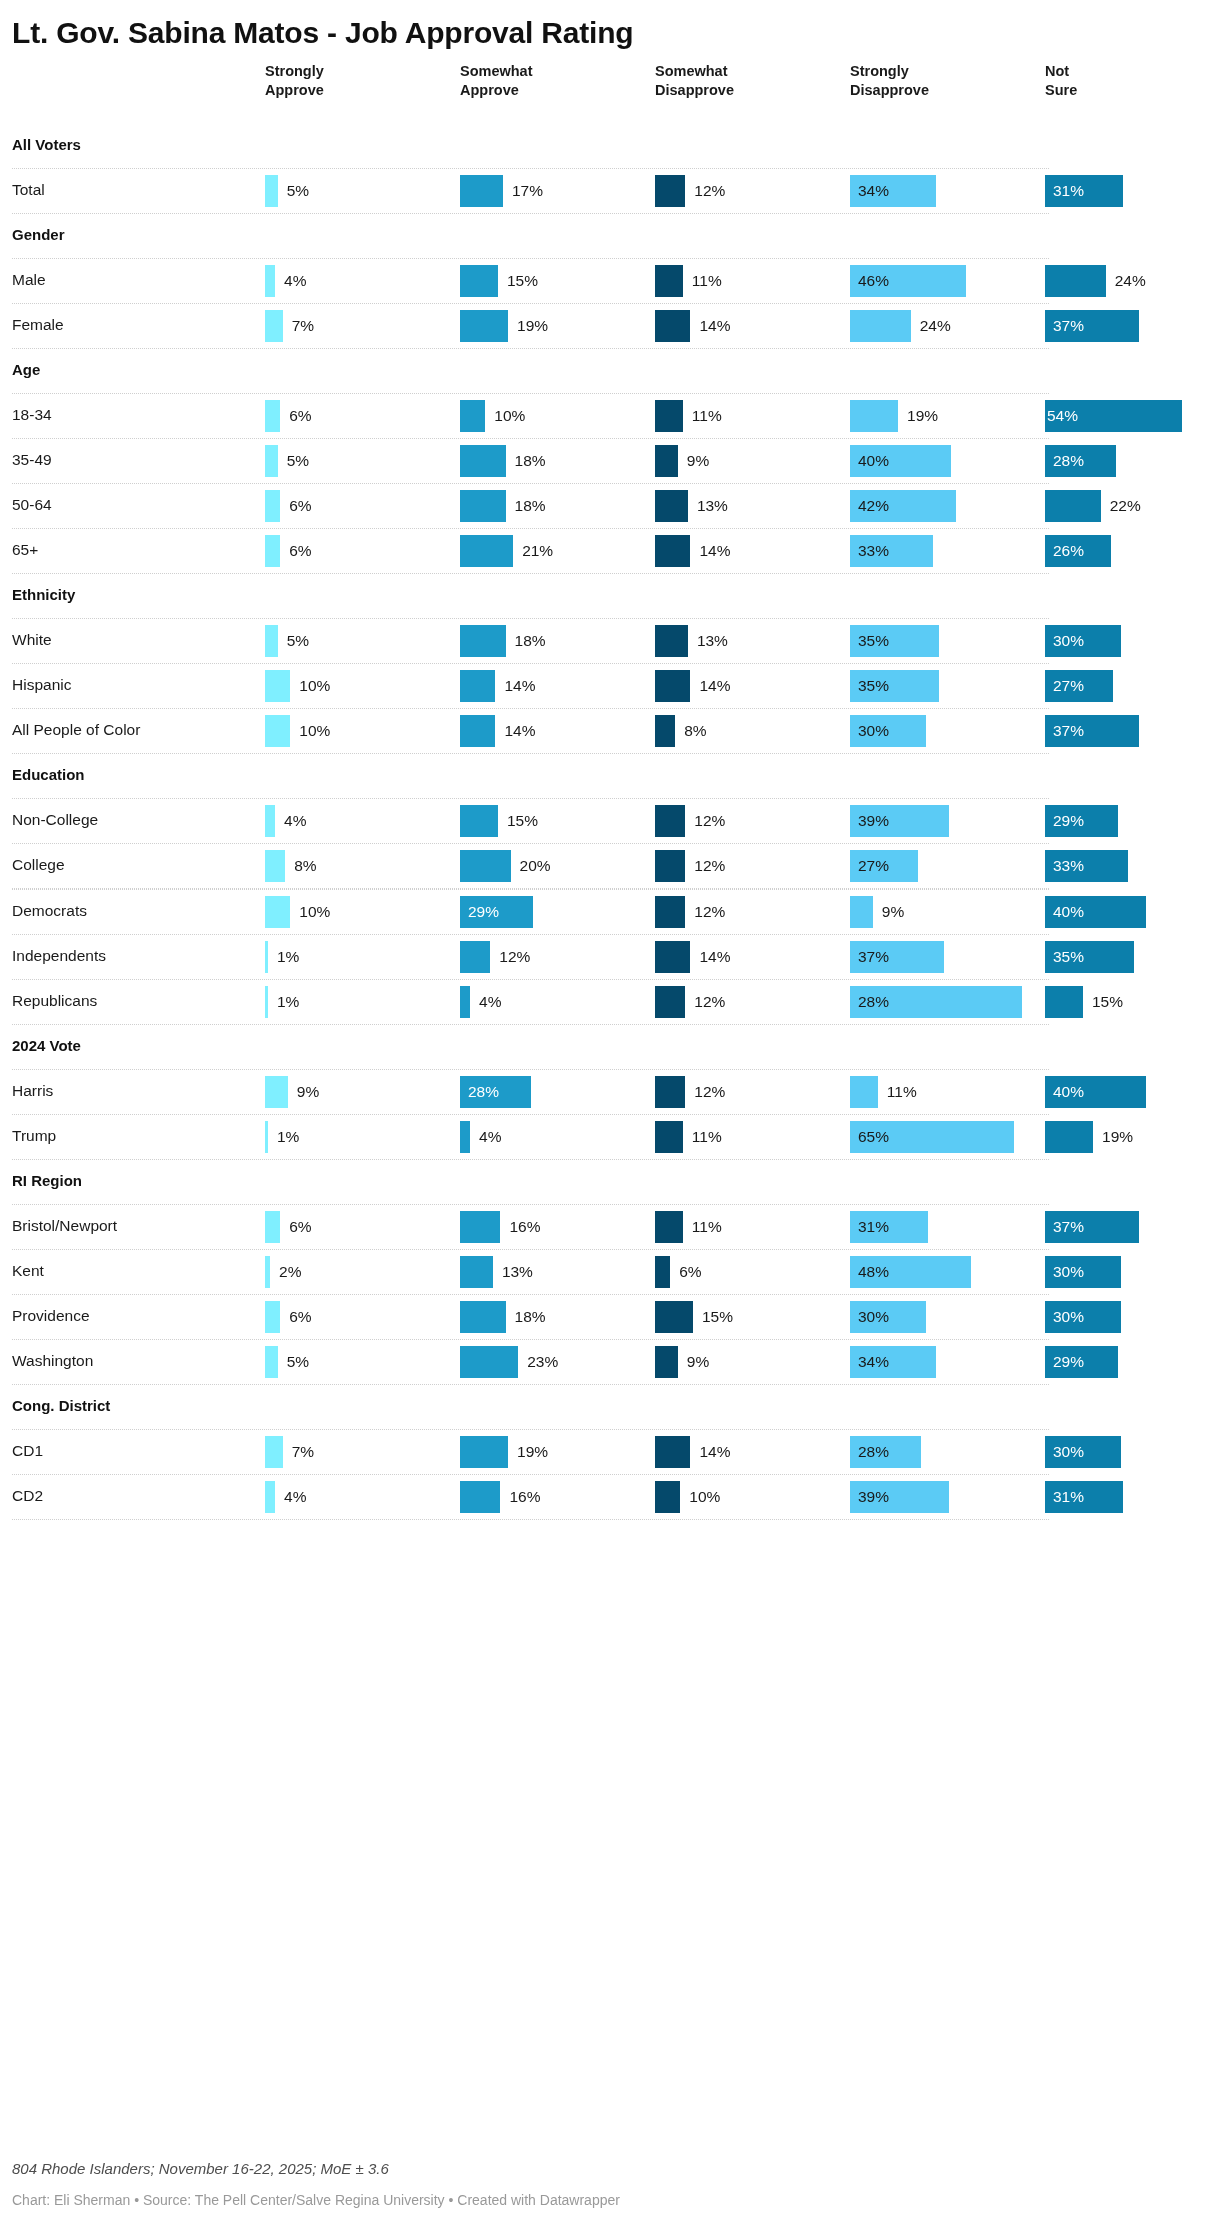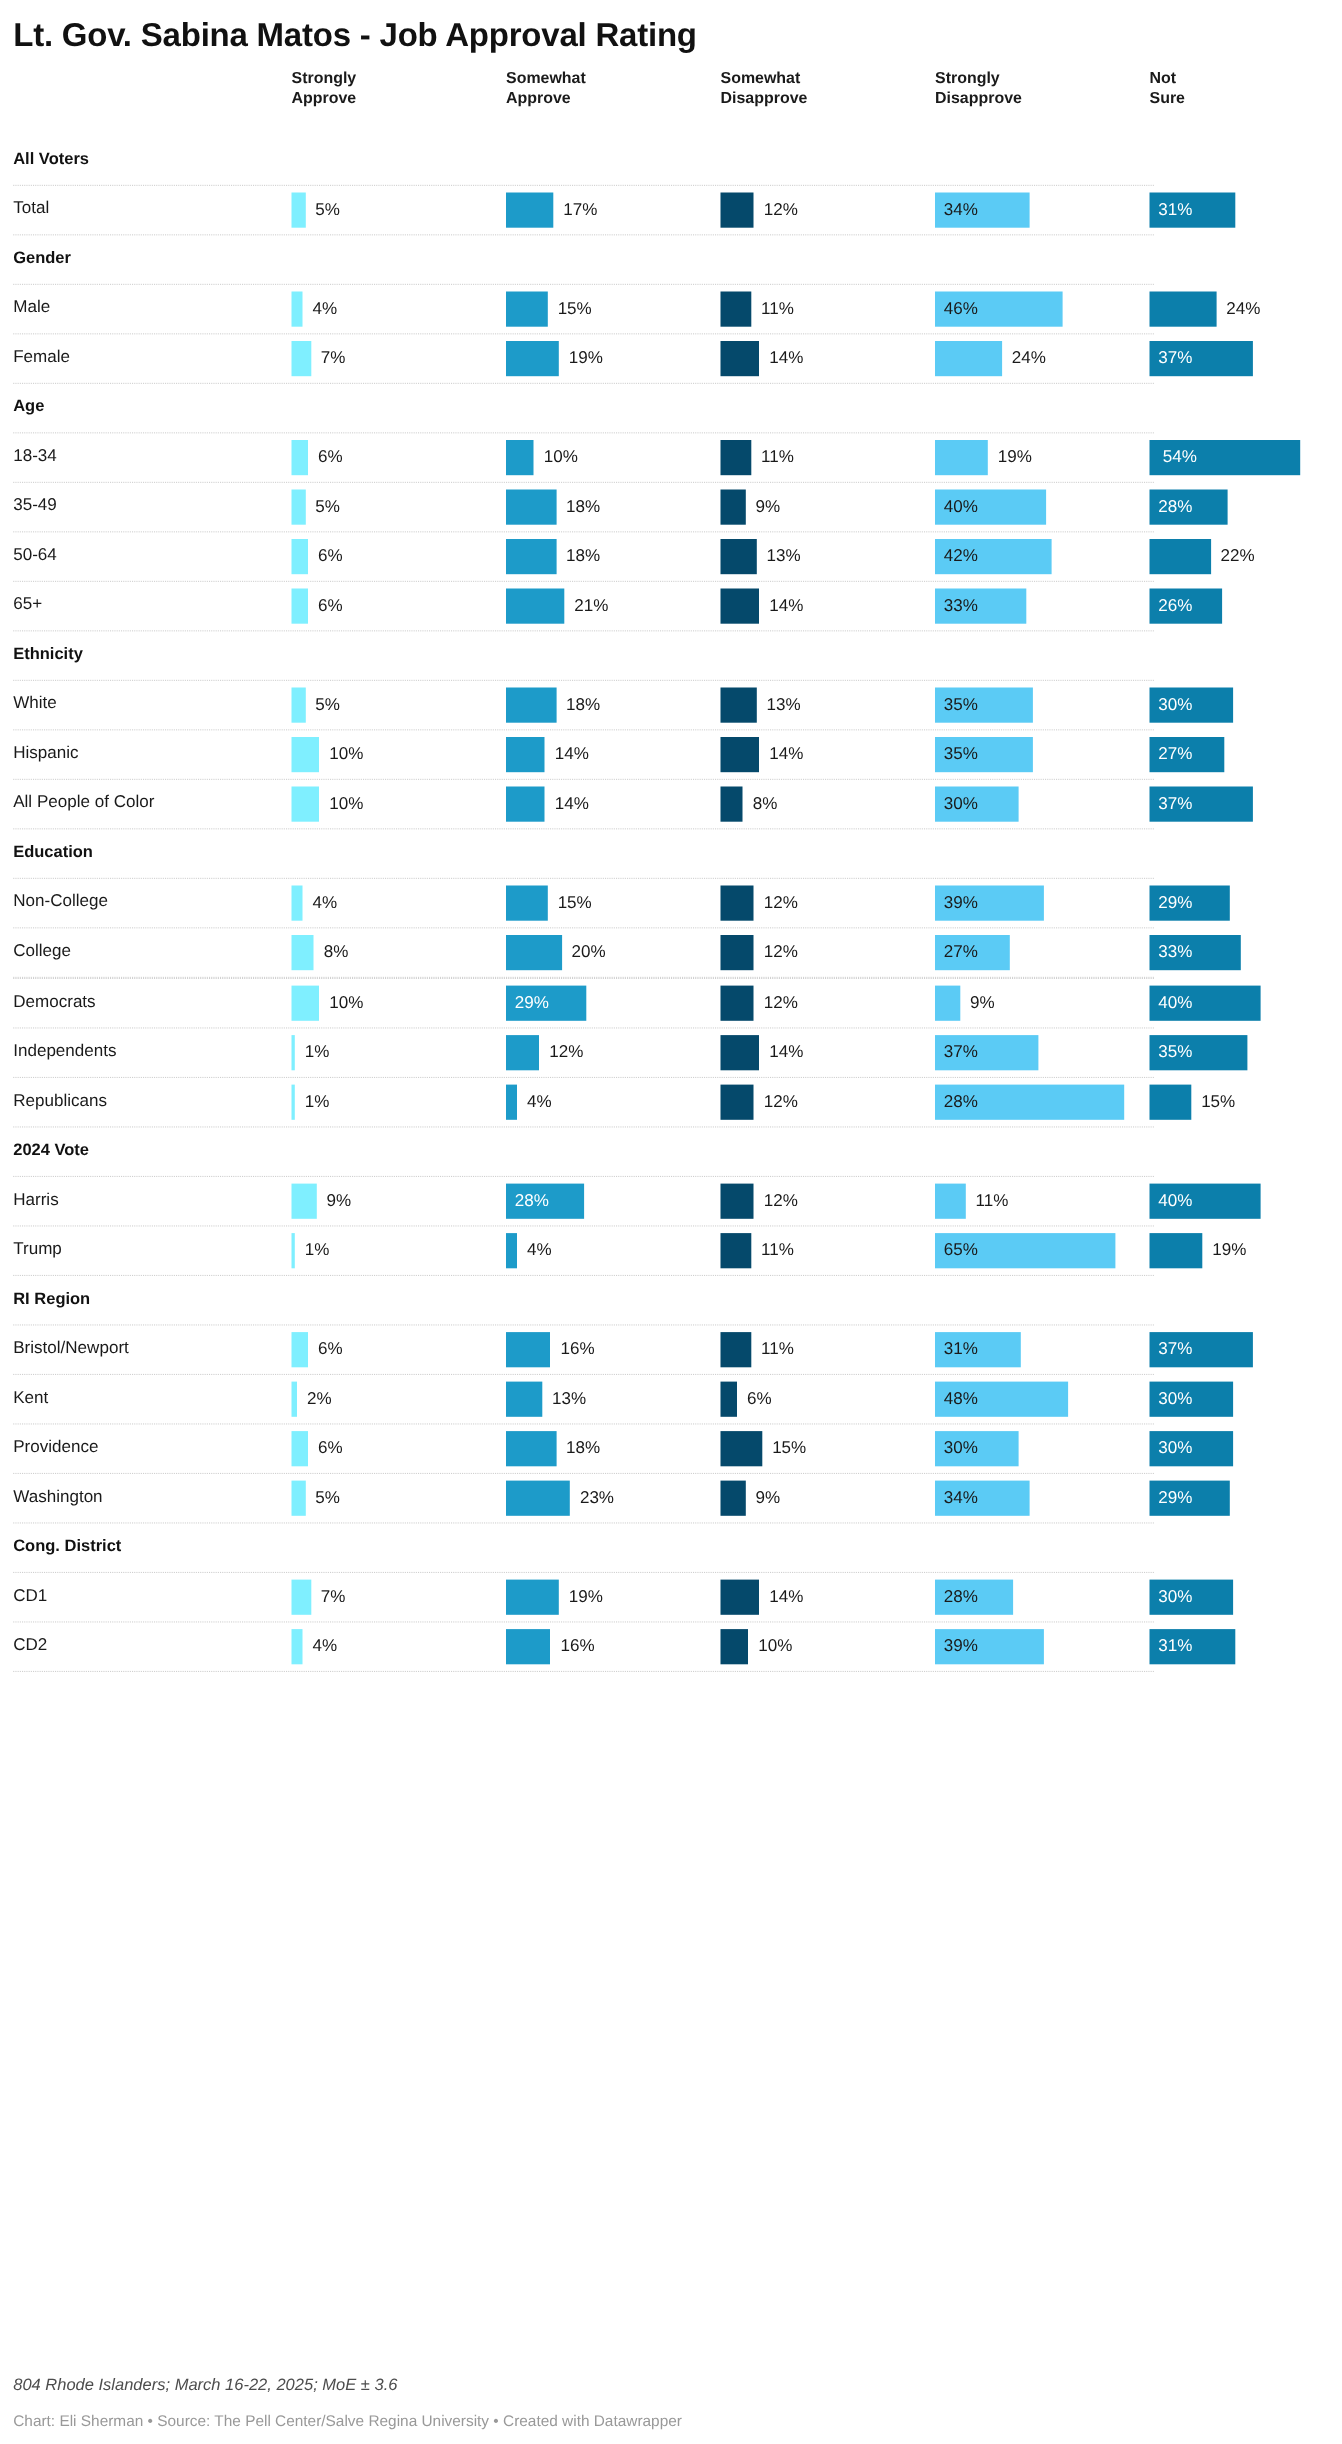--- a/index.html
+++ b/index.html
@@ -171,21 +171,21 @@
         <div class="cell" style="left: 643px;">
           <div class="bar" style="width: 27.83px; background: rgb(5, 73, 107);"></div>
           <div class="val outside" style="left: 36.83px;">11%</div>
         </div>
         <div class="cell" style="left: 838px;">
           <div class="bar" style="width: 48.07px; background: rgb(91, 203, 245);"></div>
           <div class="val outside" style="left: 57.07px;">19%</div>
         </div>
         <div class="cell" style="left: 1033px;">
           <div class="bar" style="width: 136.62px; background: rgb(12, 127, 171);"></div>
-          <div class="val inside" style="left: 12px;">54%</div>
+          <div class="val inside" style="left: 2px;">54%</div>
         </div>
       </div>
       <div class="divider"></div>
       <div class="data-row">
         <div class="rowlabel">35-49</div>
         <div class="cell" style="left: 253px;">
           <div class="bar" style="width: 12.65px; background: rgb(127, 239, 255);"></div>
           <div class="val outside" style="left: 21.65px;">5%</div>
         </div>
         <div class="cell" style="left: 448px;">
@@ -655,17 +655,17 @@
         </div>
         <div class="cell" style="left: 1033px;">
           <div class="bar" style="width: 78.43px; background: rgb(12, 127, 171);"></div>
           <div class="val inside" style="left: 8px;">31%</div>
         </div>
       </div>
       <div class="divider"></div>
     </div>
 
   <div class="footer">
-    <div class="note">804 Rhode Islanders; March 16-22, 2025; MoE ± 3.6</div>
+    <div class="note">804 Rhode Islanders; November 16-22, 2025; MoE ± 3.6</div>
     <div class="credit">Chart: Eli Sherman • Source: The Pell Center/Salve Regina University • Created with Datawrapper</div>
   </div>
 
 </div>
 
 </body></html>

